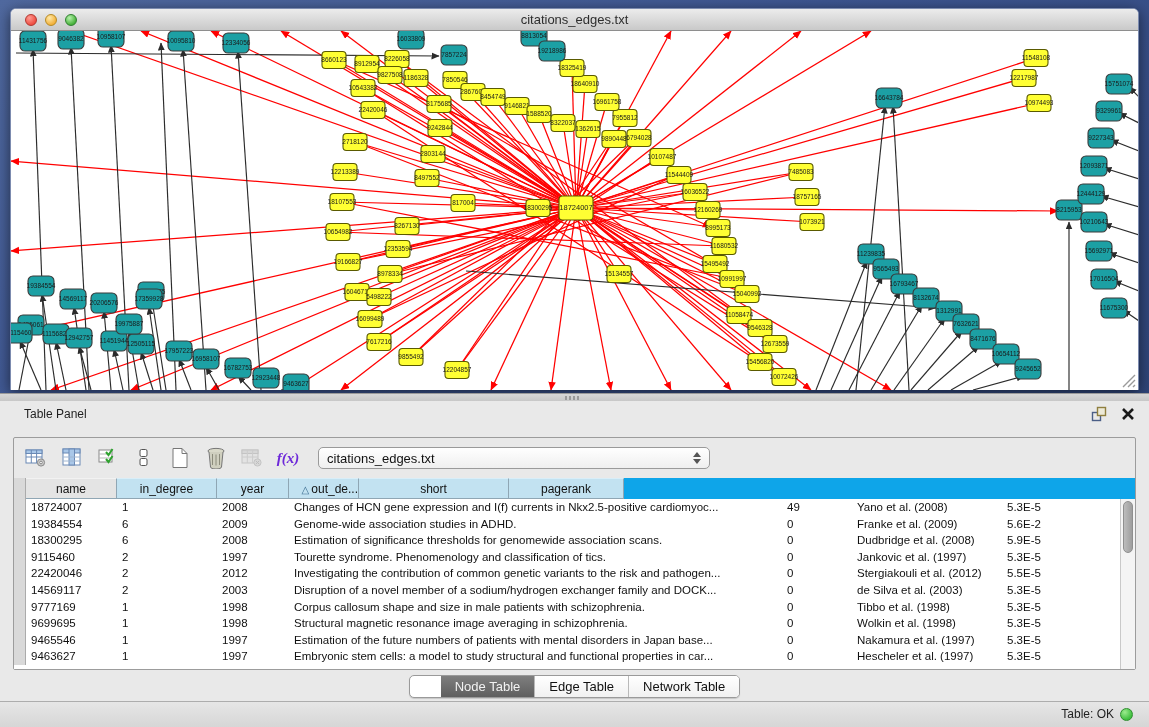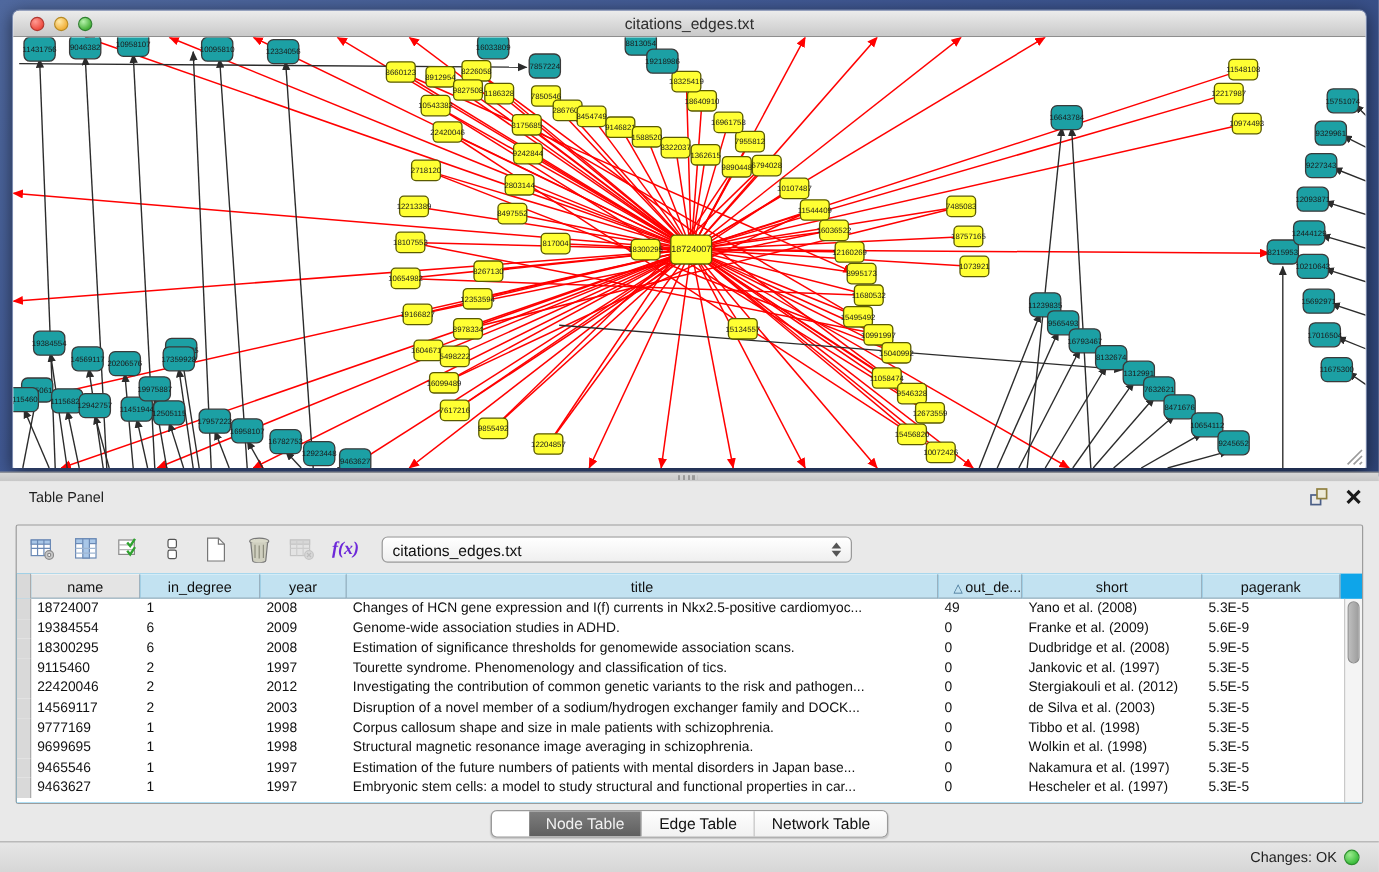--- a/index.html
+++ b/index.html
@@ -572,21 +572,20 @@
           </span>
       </div>
     </div>
 
     <div class="grid-table">
       <div class="hrow">
         <div class="gut"></div>
         <div class="hcell plain c0">name</div>
         <div class="hcell c1">in_degree</div>
         <div class="hcell c2">year</div>
-        <div class="hcell c3">title</div>
         <div class="hcell c4"><span class="sort-tri">△</span><span>out_de...</span></div>
         <div class="hcell c5">short</div>
         <div class="hcell c6">pagerank</div>
       </div>
       <div class="tbody" id="tbody">
           <div class="trow">
             <div class="gut"></div>
             <div class="cell c0">18724007</div>
             <div class="cell c1">1</div>
             <div class="cell c2">2008</div>
@@ -596,21 +595,21 @@
             <div class="cell c6">5.3E-5</div>
           </div>
           <div class="trow">
             <div class="gut"></div>
             <div class="cell c0">19384554</div>
             <div class="cell c1">6</div>
             <div class="cell c2">2009</div>
             <div class="cell c3">Genome-wide association studies in ADHD.</div>
             <div class="cell c4">0</div>
             <div class="cell c5">Franke et al. (2009)</div>
-            <div class="cell c6">5.6E-9</div>
+            <div class="cell c6">5.6E-2</div>
           </div>
           <div class="trow">
             <div class="gut"></div>
             <div class="cell c0">18300295</div>
             <div class="cell c1">6</div>
             <div class="cell c2">2008</div>
             <div class="cell c3">Estimation of significance thresholds for genomewide association scans.</div>
             <div class="cell c4">0</div>
             <div class="cell c5">Dudbridge et al. (2008)</div>
             <div class="cell c6">5.9E-5</div>
@@ -695,17 +694,17 @@
   <div class="tabs-bar">
     <div class="seg">
       <span class="tab active">Node Table</span>
       <span class="tab">Edge Table</span>
       <span class="tab">Network Table</span>
     </div>
   </div>
 
   <div class="statusbar">
     <div class="mem">
-      <span>Changes: OK</span>
+      <span>Table: OK</span>
       <span class="mem-dot"></span>
     </div>
   </div>
 </div>
 
 </body></html>

